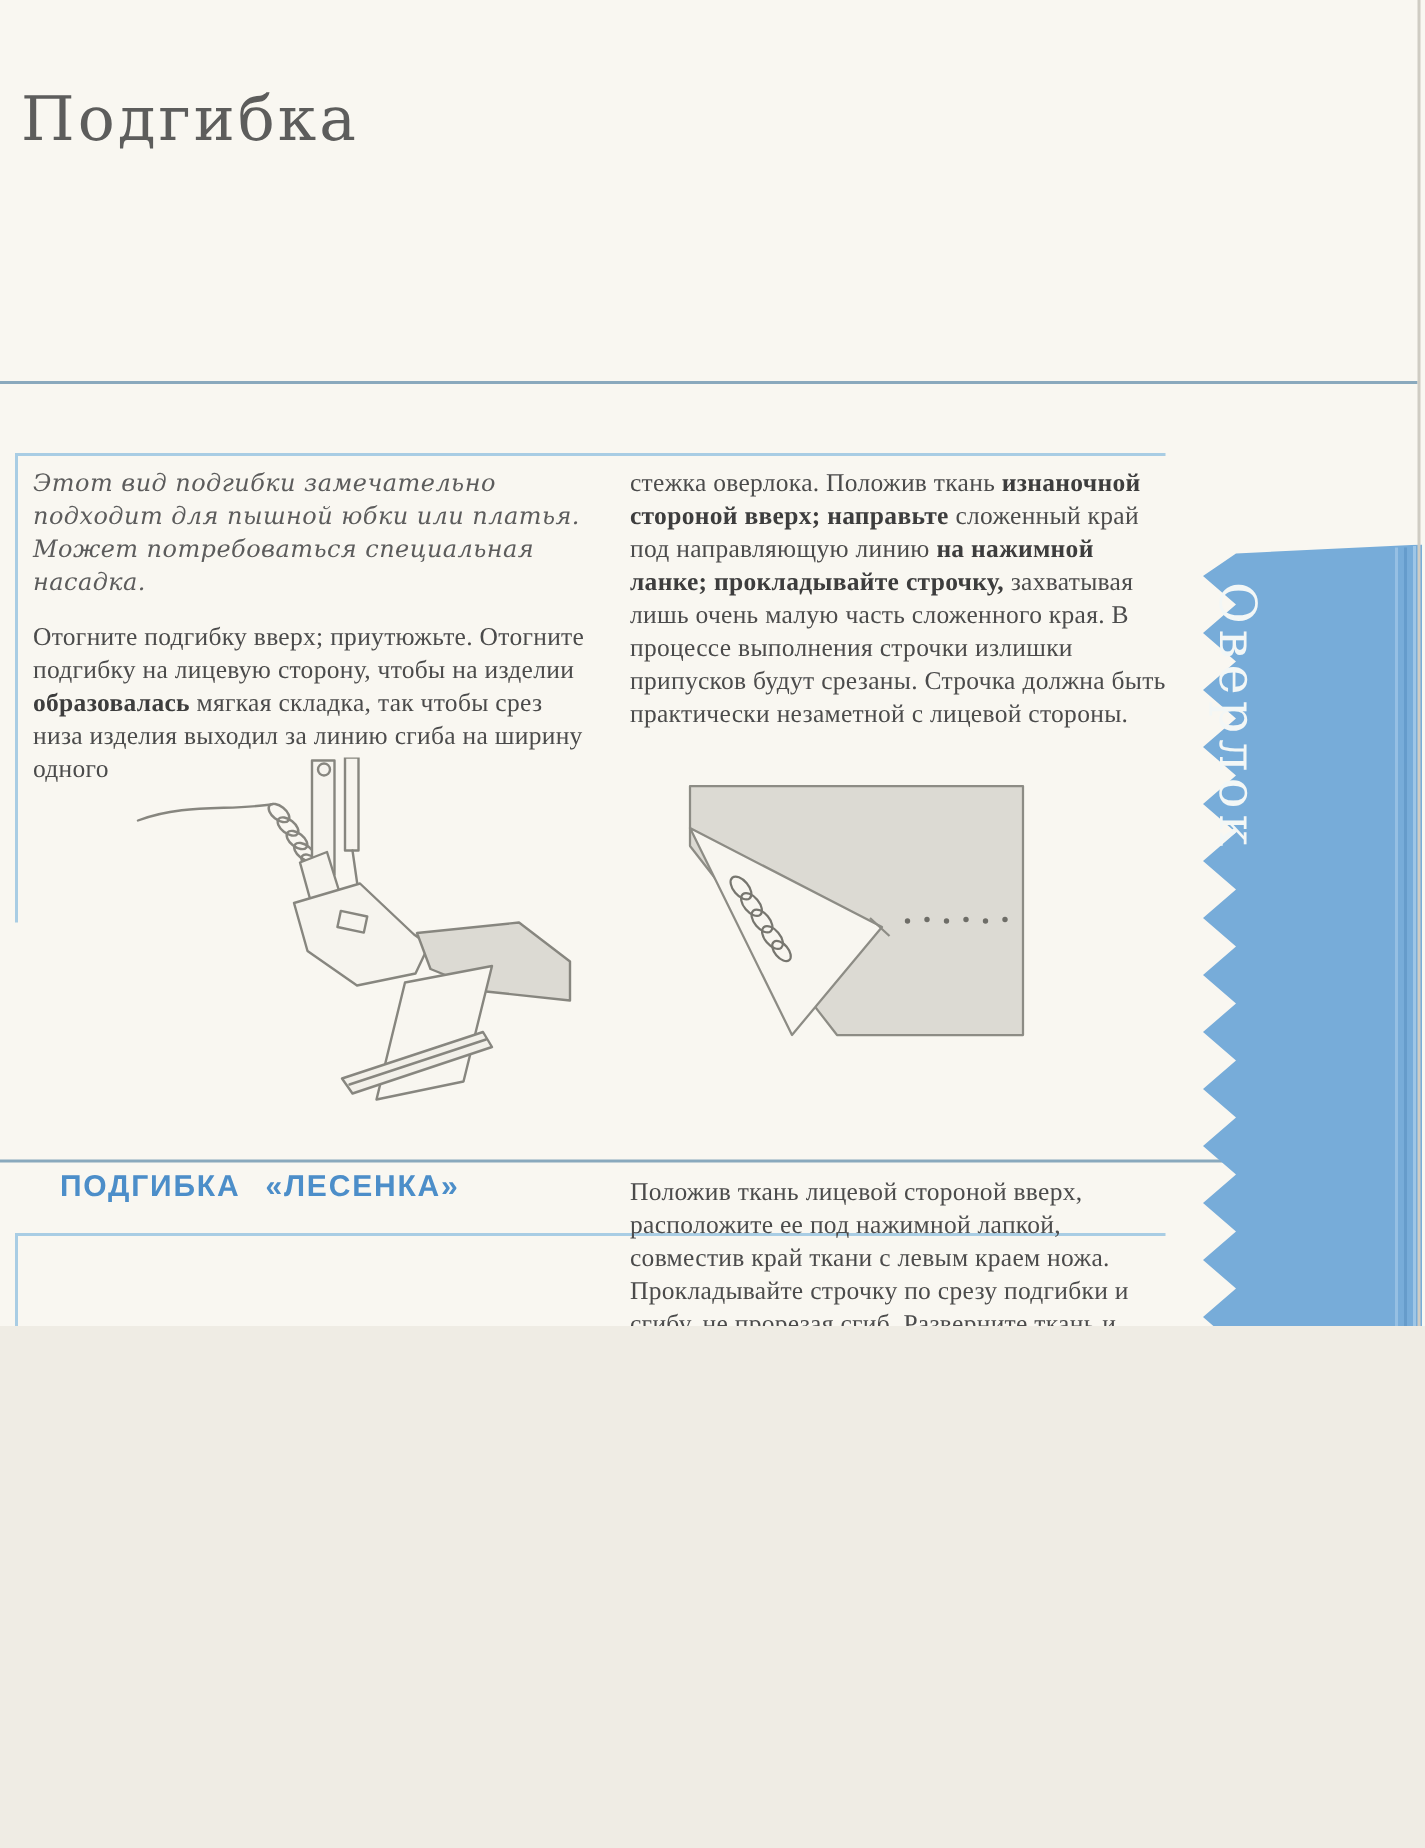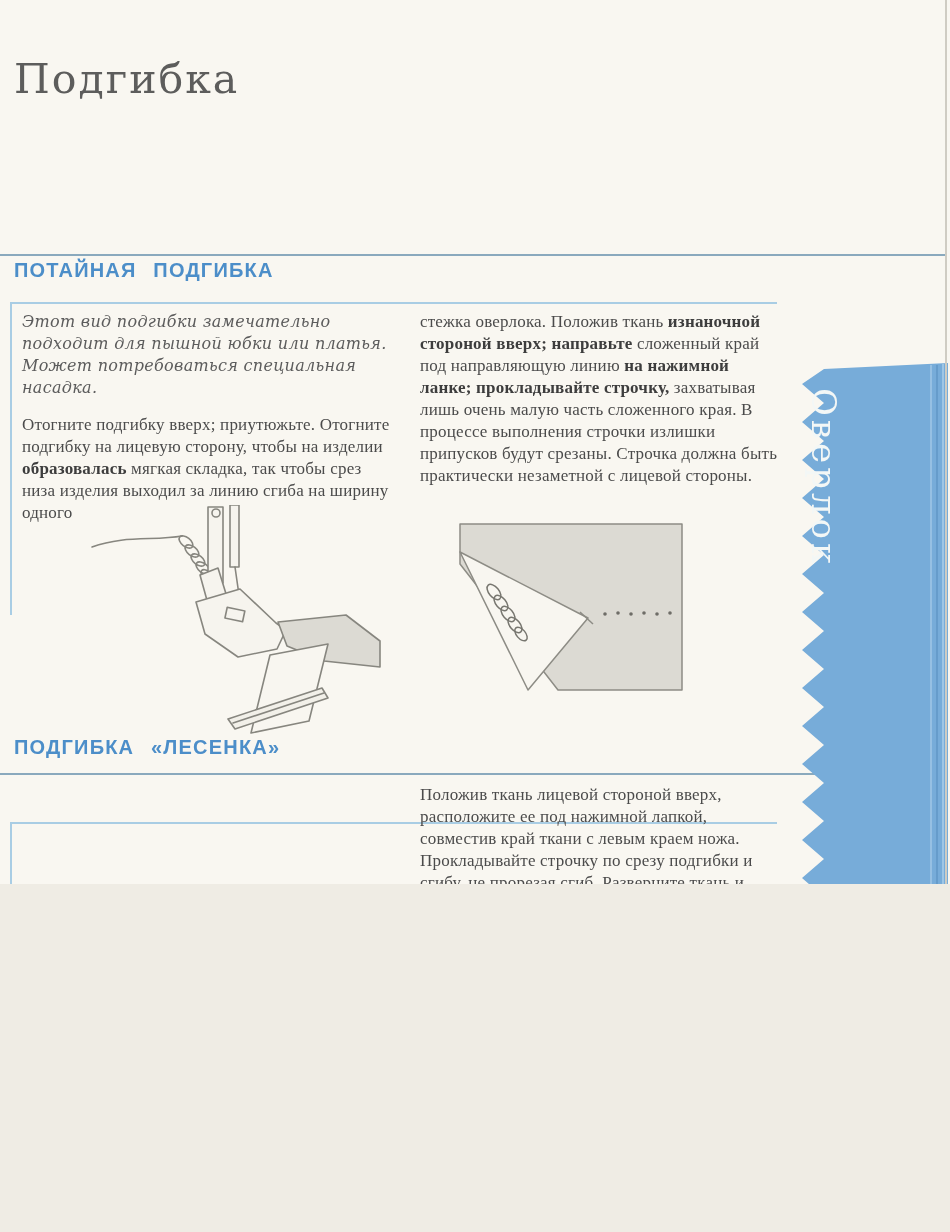--- a/index.html
+++ b/index.html
@@ -67,21 +67,20 @@
   }
 </style>
 </head>
 <body>
 
 <div class="page">
 
   <div class="doc-title">Подгибка</div>
 
   <div class="rule" style="top:254px;width:945px;"></div>
-  <div class="section-heading" style="top:259px;">ПОТАЙНАЯ ПОДГИБКА</div>
 
   <div class="box-top" style="left:10px;top:302px;width:767px;"></div>
   <div class="box-left" style="left:10px;top:302px;height:313px;"></div>
 
   <div class="col" style="left:420px;top:311px;width:362px;">
     <p class="para"><span>стежка оверлока. Положив ткань </span><b>изнаночной стороной вверх; направьте</b><span> сложенный край под направляющую линию </span><b>на нажимной ланке; прокладывайте строчку,</b><span> захватывая лишь очень малую часть сложенного края. В процессе выполнения строчки излишки припусков будут срезаны. Строчка должна быть практически незаметной с лицевой стороны.</span></p>
   </div>
 
   <div class="col" style="left:22px;top:311px;width:368px;">
     <p class="intro">Этот вид подгибки замечательно подходит для пышной юбки или платья. Может потребоваться специальная насадка.</p>
@@ -137,21 +136,21 @@
           <circle cx="188" cy="101" r="1.8"></circle>
         <circle cx="201" cy="102" r="1.8"></circle>
           <circle cx="214" cy="101" r="1.8"></circle>
         <circle cx="227" cy="102" r="1.8"></circle>
           <circle cx="240" cy="101" r="1.8"></circle>
       </g>
     </g>
   </svg>
 
   <div class="rule" style="top:773px;width:945px;"></div>
-  <div class="section-heading" style="top:736px;">ПОДГИБКА «ЛЕСЕНКА»</div>
+  <div class="section-heading" style="top:780px;margin-left:26px;">ПОДГИБКА «ЛЕСЕНКА»</div>
 
   <div class="box-top" style="left:10px;top:822px;width:767px;"></div>
   <div class="box-left" style="left:10px;top:822px;height:326px;"></div>
 
   <div class="col" style="left:22px;top:832px;width:368px;">
   </div>
 
   <div class="col" style="left:420px;top:784px;width:366px;">
     <p class="para"><span>Положив ткань лицевой стороной вверх, расположите ее под нажимной лапкой, совместив край ткани с левым краем ножа. Прокладывайте строчку по срезу подгибки и сгибу, не прорезая сгиб. Разверните ткань и разгладьте строчку. На лицевой стороне появится эффект лесенки.</span></p>
   </div>

